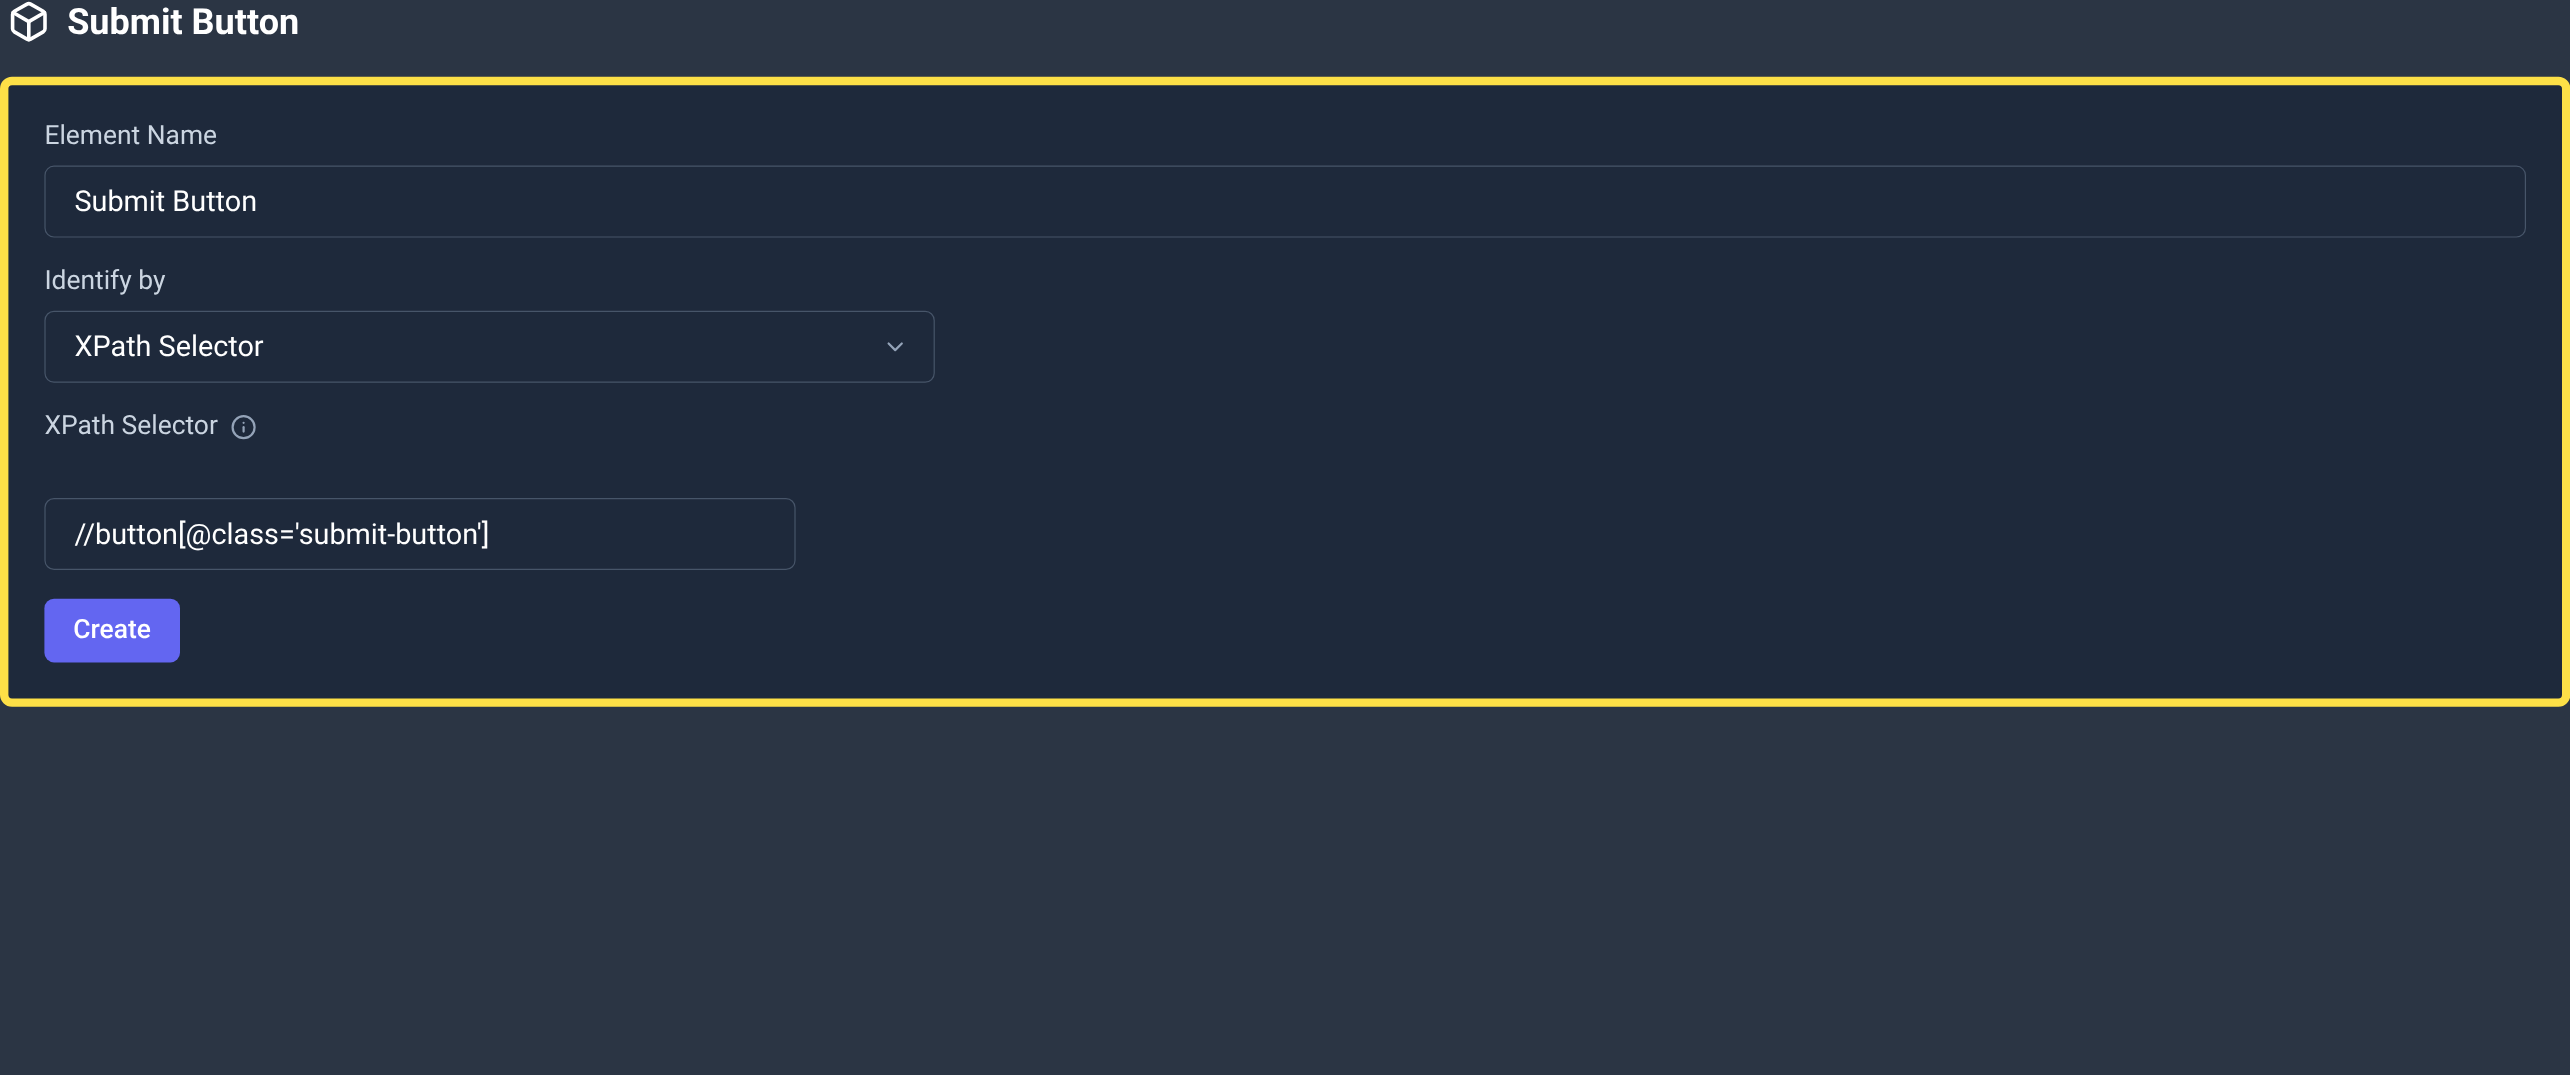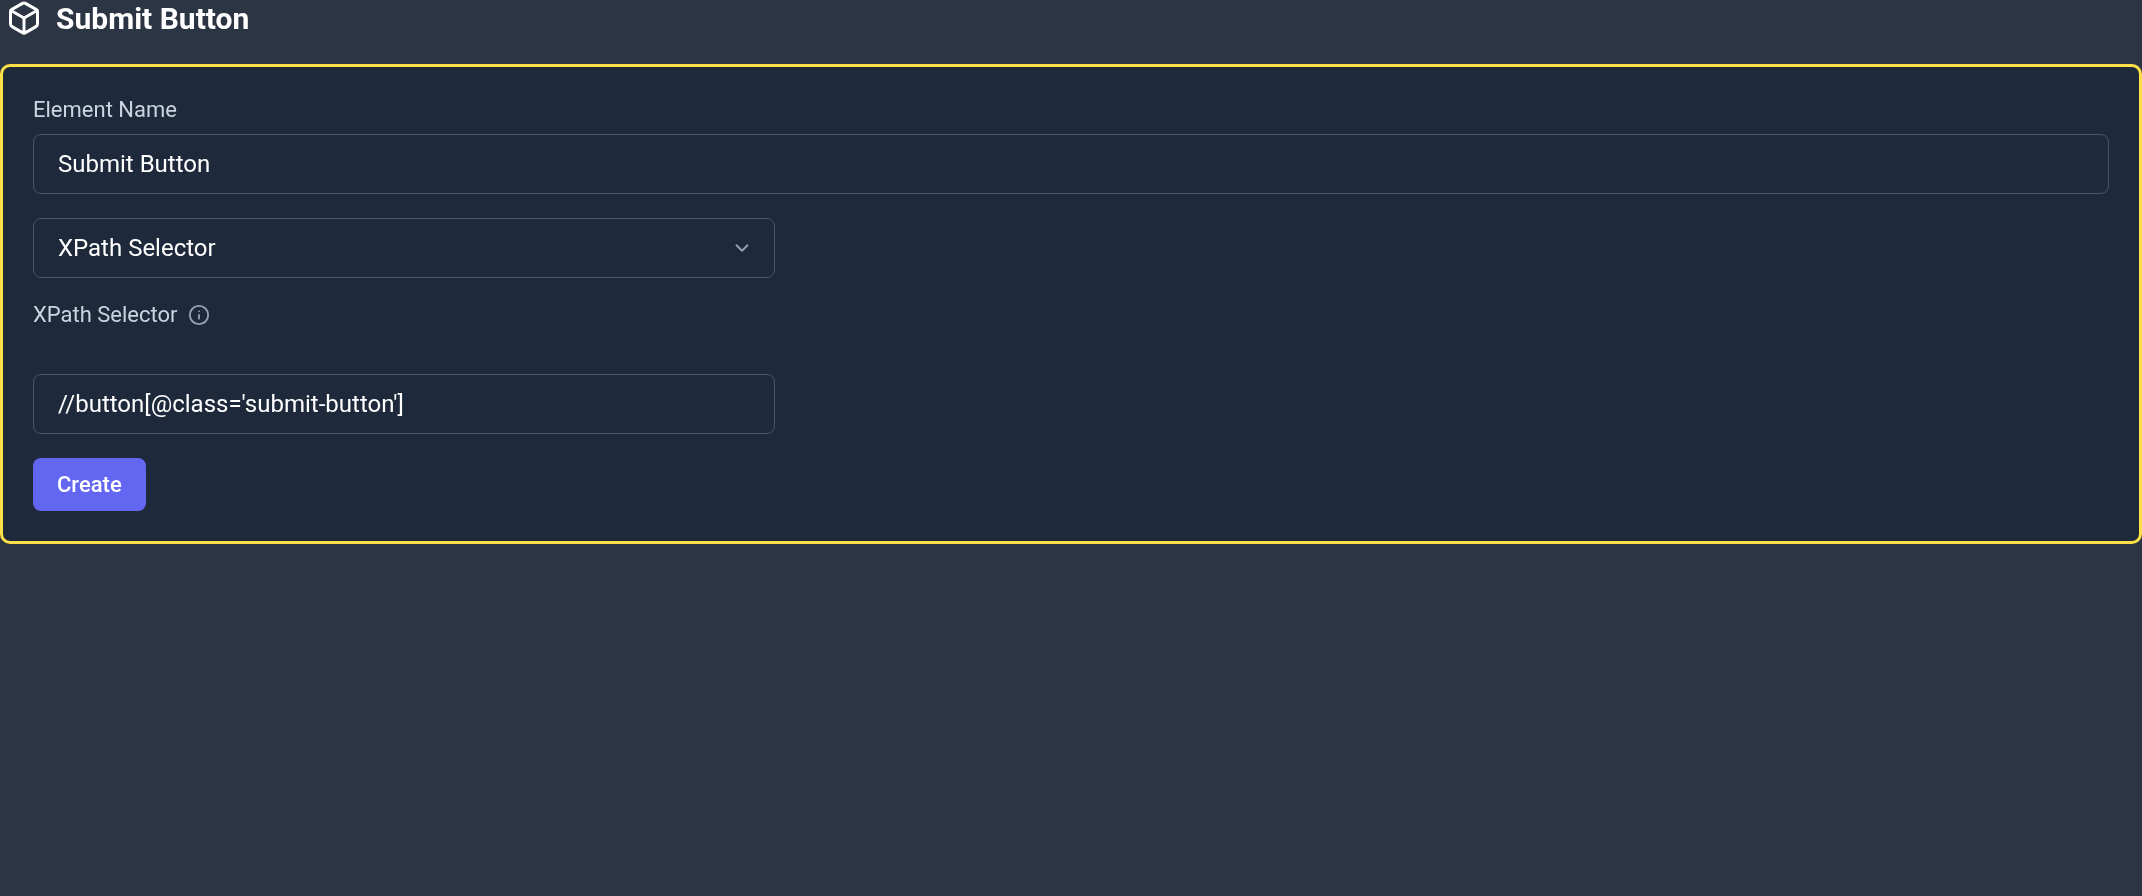--- a/index.html
+++ b/index.html
@@ -42,21 +42,21 @@
     }
 
     .header-title {
       font-size: 30px;
       font-weight: 700;
       color: #ffffff;
     }
 
     .form-card {
       background-color: #1e293b;
-      border: 3px solid #fde047;
+      border: 7px solid #fde047;
       border-radius: 10px;
       padding: 30px;
     }
 
     .field-group {
       margin-bottom: 24px;
     }
 
     .field-label {
       font-size: 22px;
@@ -132,21 +132,21 @@
 
     .chevron-down svg {
       width: 100%;
       height: 100%;
       stroke: #94a3b8;
       stroke-width: 2;
       fill: none;
     }
 
     .selector-input-wrapper {
-      width: 742px;
+      width: 626px;
       max-width: 100%;
       margin-top: 47px;
     }
 
     .btn {
       border: none;
       border-radius: 8px;
       font-size: 22px;
       font-weight: 500;
       cursor: pointer;
@@ -185,20 +185,21 @@
   </div>
 
   <div class="form-card">
 
     <div class="field-group">
       <div class="field-label">Element Name</div>
       <input type="text" class="text-input" value="Submit Button" style="">
     </div>
 
     <div class="field-group">
+      <div class="field-label">Identify by</div>
       <div class="select-wrapper">
         <button type="button" class="select-input">XPath Selector</button>
         <span class="chevron-down">
           <svg viewBox="0 0 24 24" stroke-linecap="round" stroke-linejoin="round">
             <polyline points="6 9 12 15 18 9"></polyline>
           </svg>
         </span>
       </div>
     </div>
 

